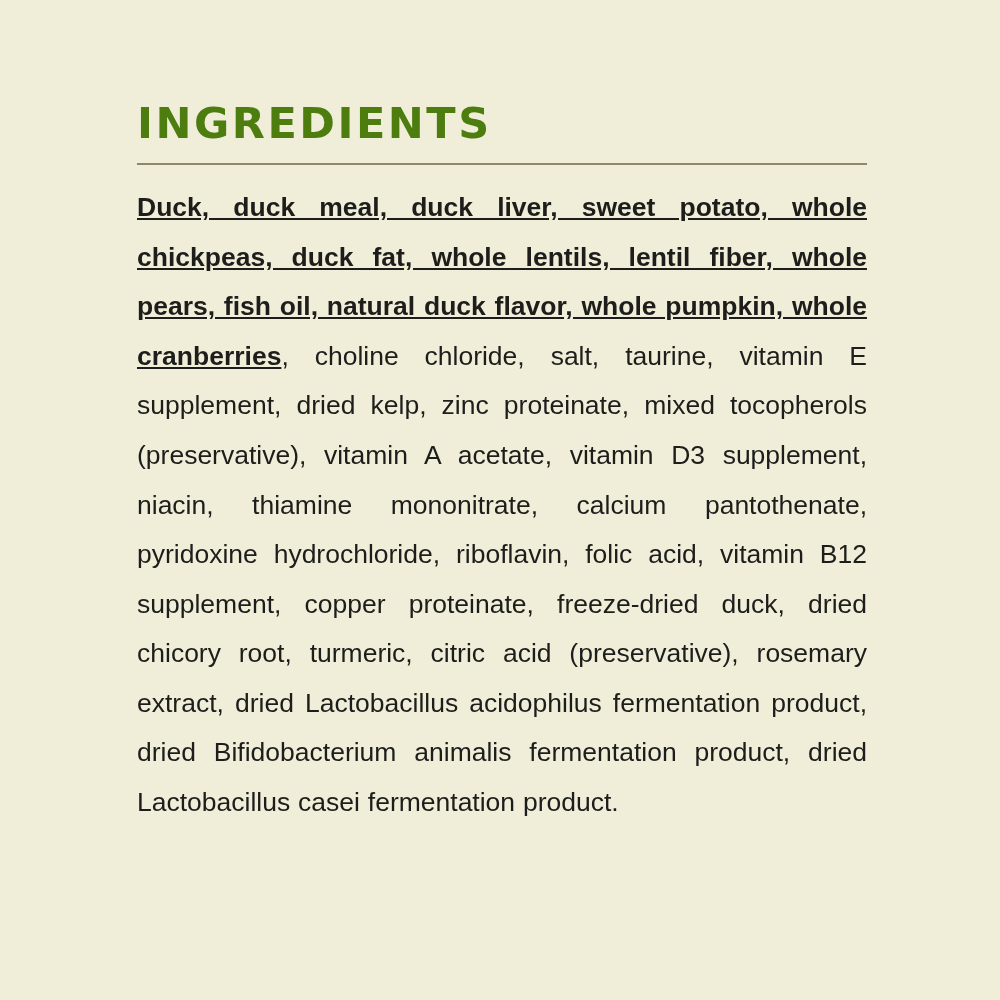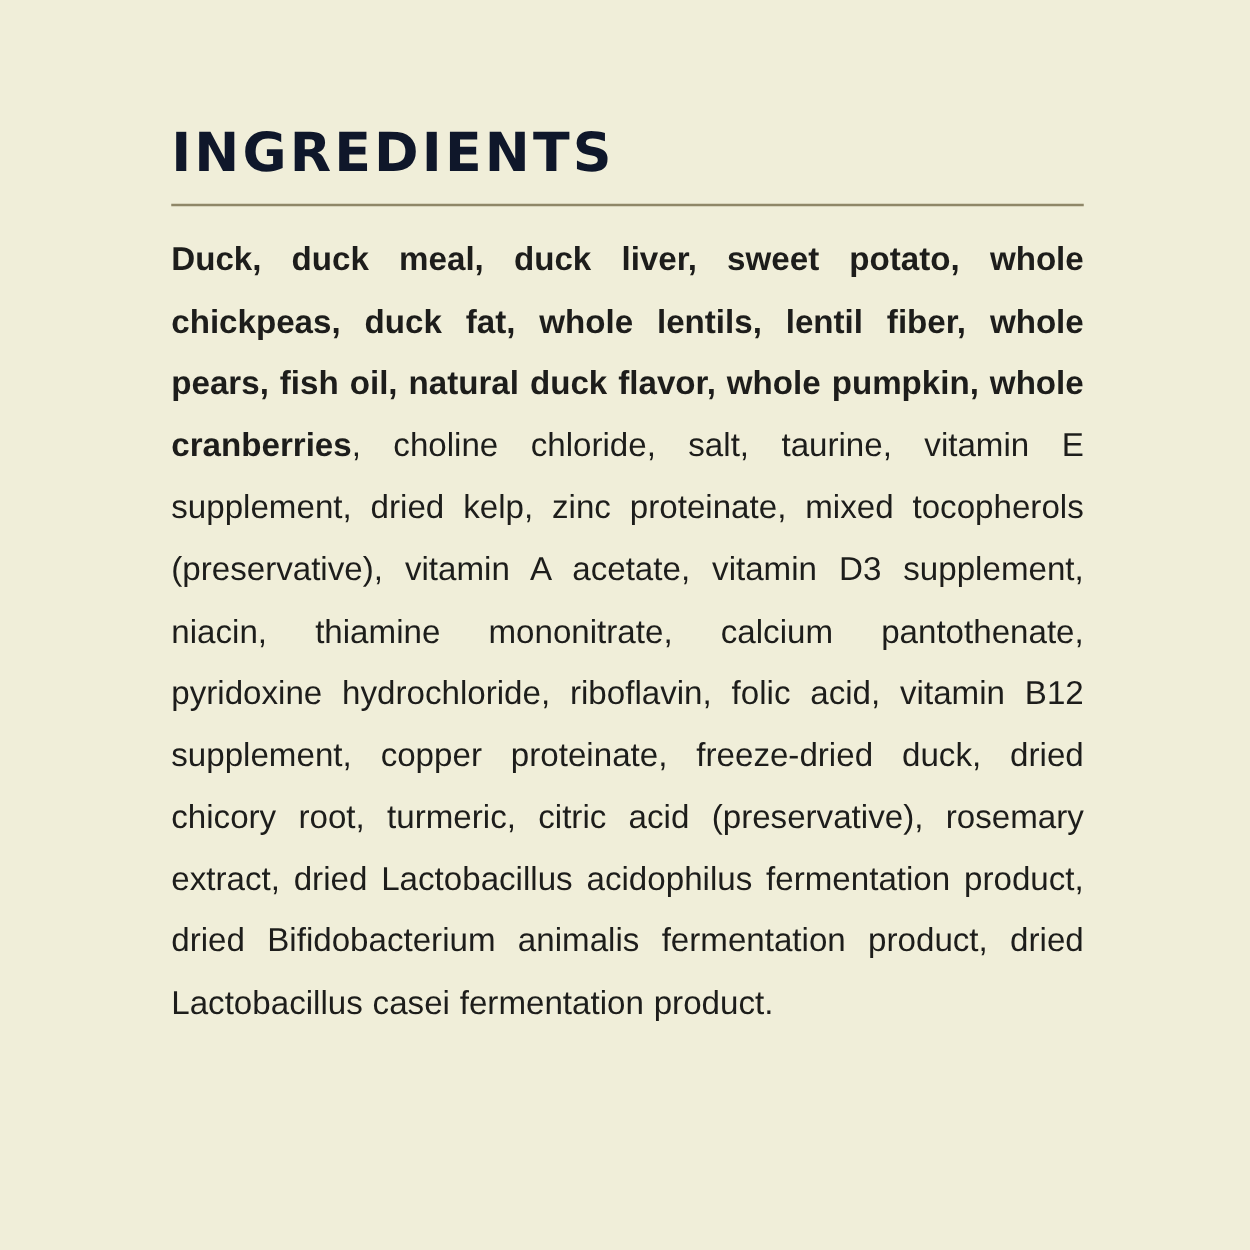--- a/index.html
+++ b/index.html
@@ -17,21 +17,21 @@
     position: absolute;
     left: 137px;
     top: 100px;
     width: 730px;
   }
   .heading {
     font-family: "DejaVu Sans", sans-serif;
     font-size: 43px;
     font-weight: bold;
     letter-spacing: 2.5px;
-    color: #0f172a;
+    color: #4d7c0f;
     text-transform: uppercase;
     line-height: 1.1;
     margin: 0 0 16px 0;
   }
   .rule {
     height: 2px;
     background: #8f8768;
     width: 100%;
     margin: 0 0 18px 0;
   }
@@ -40,20 +40,21 @@
     font-size: 26.5px;
     line-height: 1.87;
     color: #1d1d1b;
     text-align: justify;
     text-justify: inter-word;
     margin: 0;
     word-spacing: 0.5px;
   }
   .ingredients .primary {
     font-weight: bold;
+    text-decoration: underline;
   }
   .ingredients .secondary {
     font-weight: normal;
   }
 </style>
 </head>
 <body>
 
 <div class="panel">
   <h1 class="heading">INGREDIENTS</h1>

